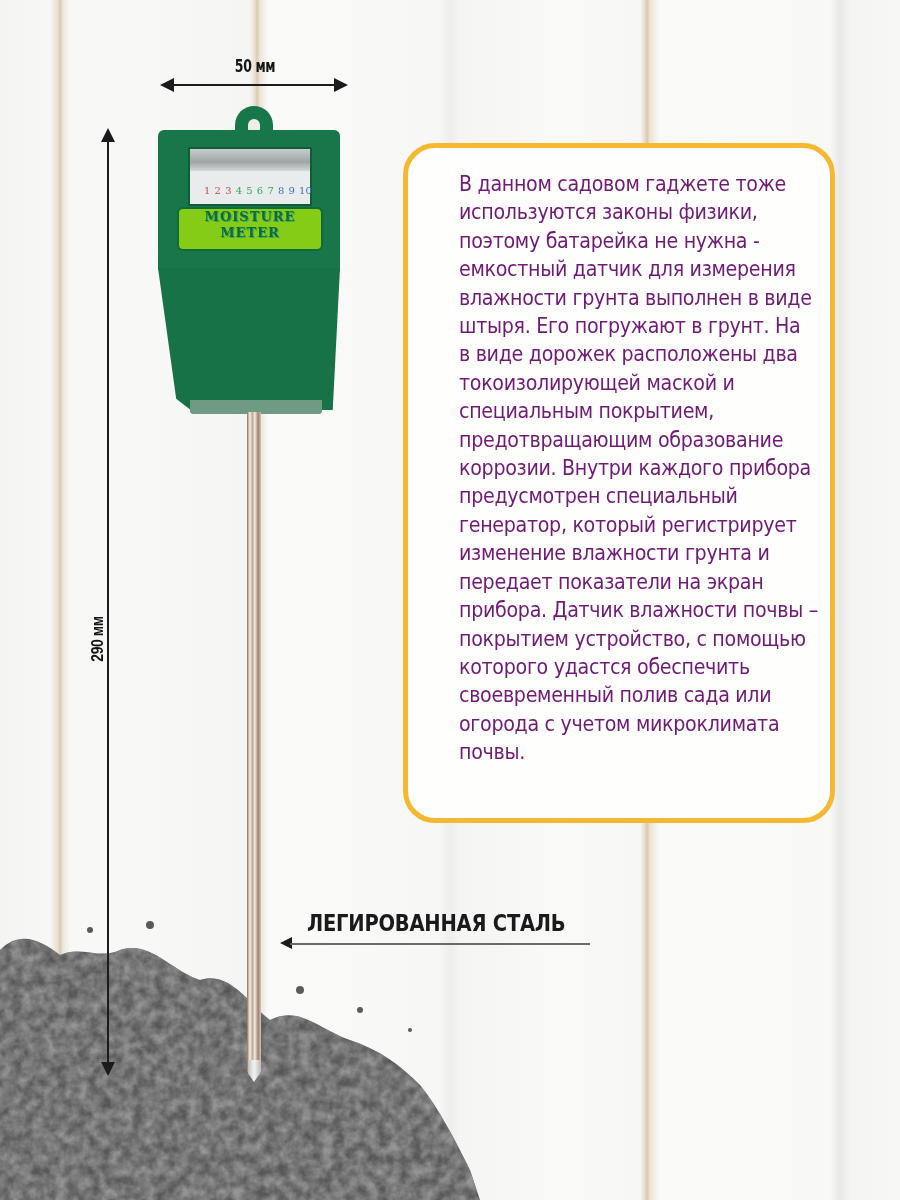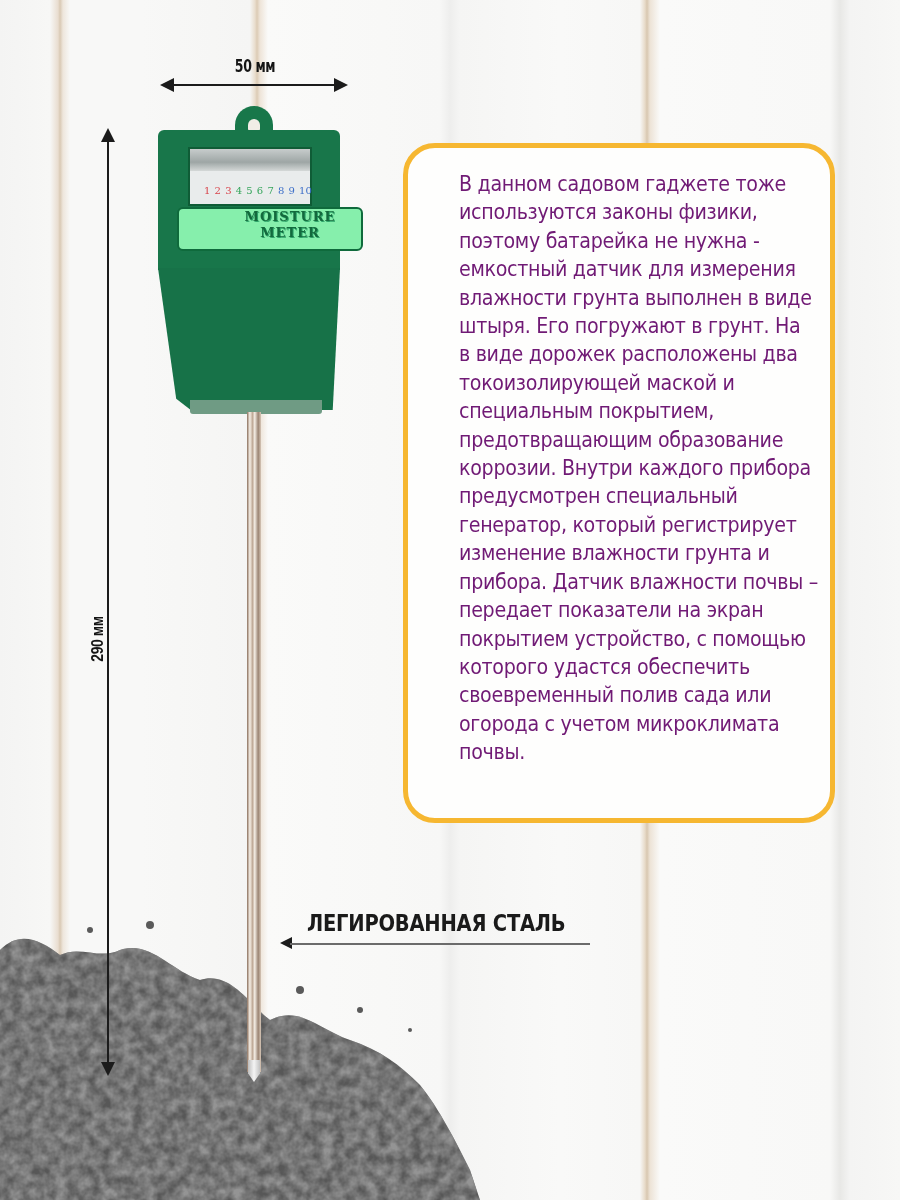--- a/index.html
+++ b/index.html
@@ -48,21 +48,21 @@
     .body-low { position: absolute; left: 3px; top: 168px; width: 182px; height: 142px; background: #177248;
       clip-path: polygon(0 0, 100% 0, 96% 100%, 18% 100%, 10% 92%); }
     .body-base { position: absolute; left: 35px; top: 300px; width: 132px; height: 14px; background: #6f9b84; border-radius: 0 0 3px 3px; }
     .window { position: absolute; left: 33px; top: 47px; width: 120px; height: 55px; background: #e9ecec;
       border: 2px solid #0f5c36; }
     .window-glass { position: absolute; left: 0; top: 0; right: 0; height: 22px;
       background: linear-gradient(180deg, #c7cccc, #9ea6a5 60%, #d4d8d7); }
     .scale { position: absolute; left: 14px; top: 36px; font-size: 10px; font-family: "DejaVu Serif", serif; white-space: nowrap; }
     .scale span { display: inline-block; margin-right: 1px; }
     .label-plate { position: absolute; left: 22px; top: 107px; width: 142px; height: 40px; border: 2px solid #0f6a3c;
-      border-radius: 6px; background: #86efac; text-align: center; padding-left: 40px; }
+      border-radius: 6px; background: #84cc16; text-align: center; }
     .label-plate .l1, .label-plate .l2 { display: block; font-family: "DejaVu Serif", serif; font-weight: 700; font-size: 13px;
       color: #13693d; letter-spacing: 1px; line-height: 16px; text-shadow: 1px 1px 0 #2fa46a; }
     .probe { position: absolute; left: 92px; top: 312px; width: 14px; height: 660px;
       background: linear-gradient(90deg, #8a6f5c 0%, #f6efe6 20%, #bfa996 40%, #f4ede4 55%, #9b8472 80%, #d7c7b8 100%); }
     .probe-tip { position: absolute; left: 93px; top: 960px; width: 12px; height: 22px;
       background: linear-gradient(90deg, #bdbdbd, #f4f4f4, #c2c2c2); clip-path: polygon(0 0, 100% 0, 100% 60%, 50% 100%, 0 60%); }
 
     
     .info-box { position: absolute; left: 403px; top: 143px; width: 432px; height: 680px;
       background: #fefefd; border: 5px solid #f6b731; border-radius: 32px; box-sizing: border-box; }
@@ -151,22 +151,22 @@
     <span>влажности грунта выполнен в виде</span>
     <span>штыря. Его погружают в грунт. На</span>
     <span>в виде дорожек расположены два</span>
     <span>токоизолирующей маской и</span>
     <span>специальным покрытием,</span>
     <span>предотвращающим образование</span>
     <span>коррозии. Внутри каждого прибора</span>
     <span>предусмотрен специальный</span>
     <span>генератор, который регистрирует</span>
     <span>изменение влажности грунта и</span>
+    <span>передает показатели на экран</span>
     <span>прибора. Датчик влажности почвы –</span>
-    <span>передает показатели на экран</span>
     <span>покрытием устройство, с помощью</span>
     <span>которого удастся обеспечить</span>
     <span>своевременный полив сада или</span>
     <span>огорода с учетом микроклимата</span>
     <span>почвы.</span>
   </div>
 </div>
 
 <div>
   <div class="material-label">ЛЕГИРОВАННАЯ СТАЛЬ</div>

